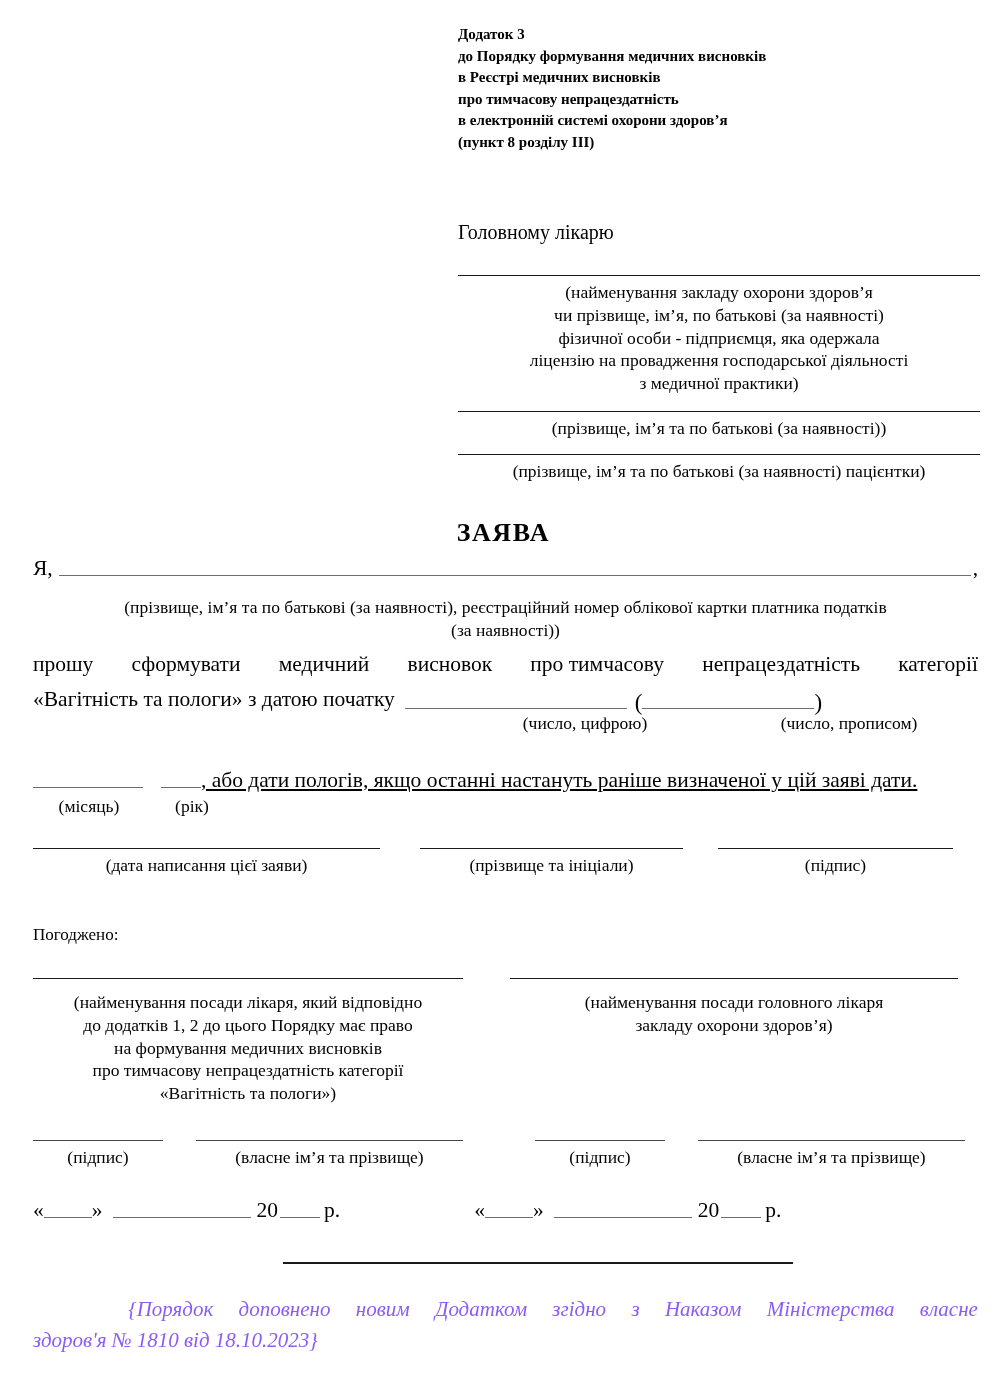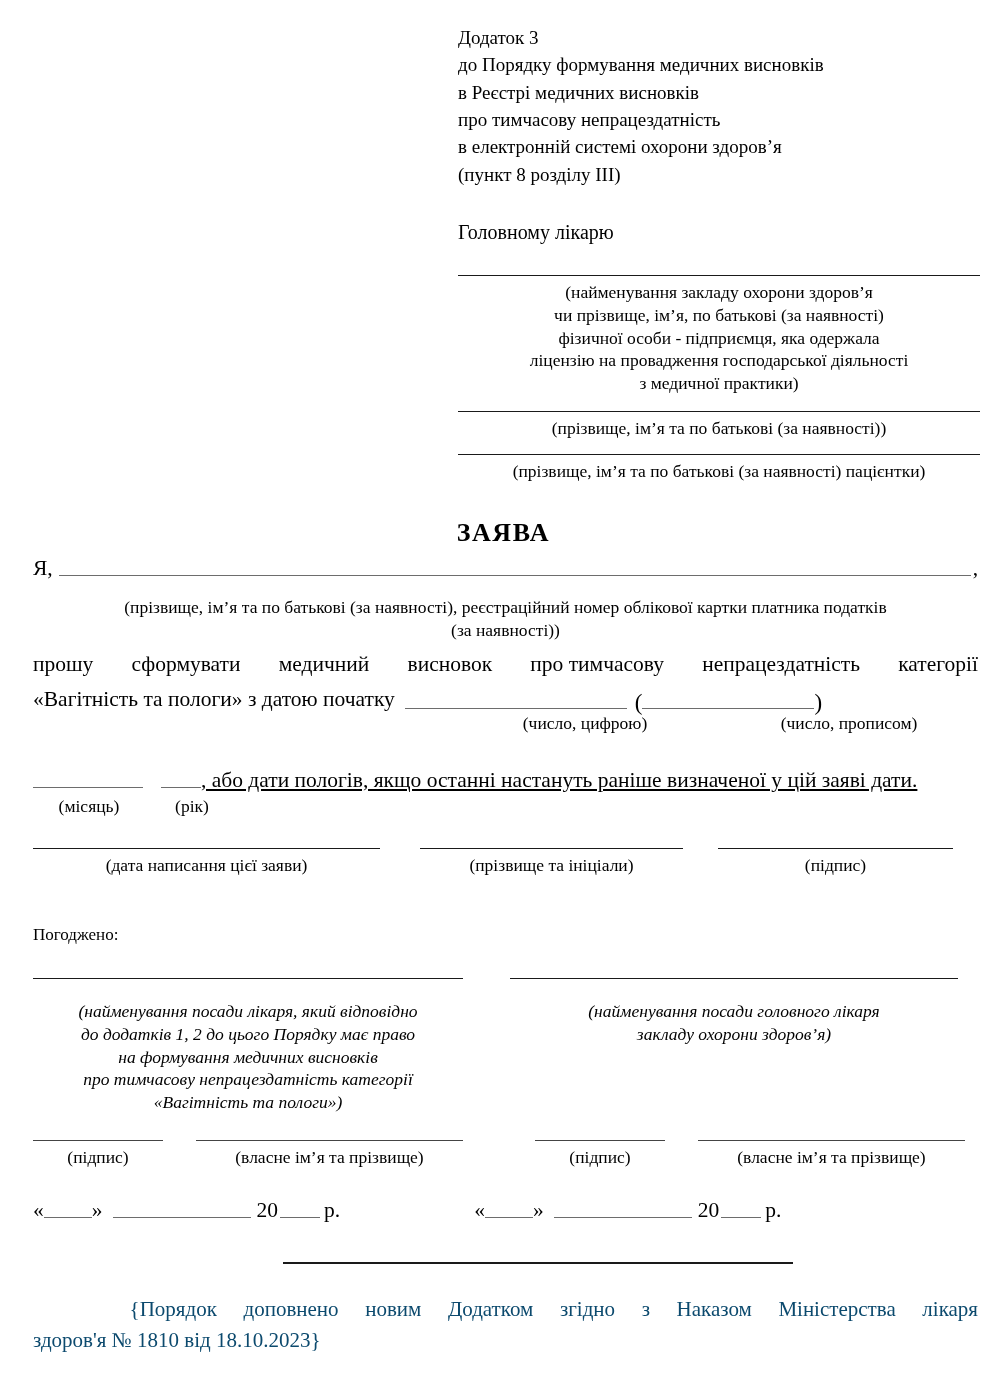--- a/index.html
+++ b/index.html
@@ -35,22 +35,23 @@
     line-height: 1.30;
   }
   .nowrap { white-space: nowrap; }
 
   
   .header-block {
     position: absolute;
     left: 458px;
     top: 24px;
     width: 522px;
-    font-size: 19px;
+    font-size: 15px;
     line-height: 1.44;
+    font-weight: bold;
   }
   .header-block div { white-space: nowrap; }
 
   
   .addressee {
     position: absolute;
     left: 458px;
     top: 219px;
     width: 522px;
   }
@@ -231,21 +232,21 @@
   .approve-cols {
     position: absolute;
     left: 33px;
     top: 978px;
     width: 945px;
     display: flex;
   }
   .ac-left { width: 430px; }
   .ac-gap { width: 47px; }
   .ac-right { width: 448px; }
-  .ac-caption { margin-top: 21px; font-style: italic; }
+  .ac-caption { margin-top: 12px; }
 
   
   .bottom-sign {
     position: absolute;
     left: 33px;
     top: 1140px;
     width: 945px;
     display: flex;
   }
   .bs-col { }
@@ -303,23 +304,24 @@
     border-bottom: 2px solid #1a1a1a;
     height: 0;
   }
 
   
   .footer-note {
     position: absolute;
     left: 33px;
     top: 1294px;
     width: 945px;
+    font-style: italic;
     font-size: 21px;
     line-height: 1.48;
-    color: #0c4a6e;
+    color: #8b5cf6;
     text-align: justify;
     text-justify: inter-word;
   }
   .footer-note .fn-indent { display: inline-block; width: 70px; }
   .footer-line-1 {
     display: flex;
     justify-content: space-between;
     width: 100%;
   }
 </style>
@@ -494,18 +496,18 @@
     <div class="footer-line-1">
       <span class="fn-indent"></span>
       <span>{Порядок</span>
       <span>доповнено</span>
       <span>новим</span>
       <span>Додатком</span>
       <span>згідно</span>
       <span>з</span>
       <span>Наказом</span>
       <span>Міністерства</span>
-      <span>лікаря</span>
+      <span>власне</span>
     </div>
     <div>здоров'я № 1810 від 18.10.2023}</div>
   </div>
 
 </div>
 
 </body></html>

